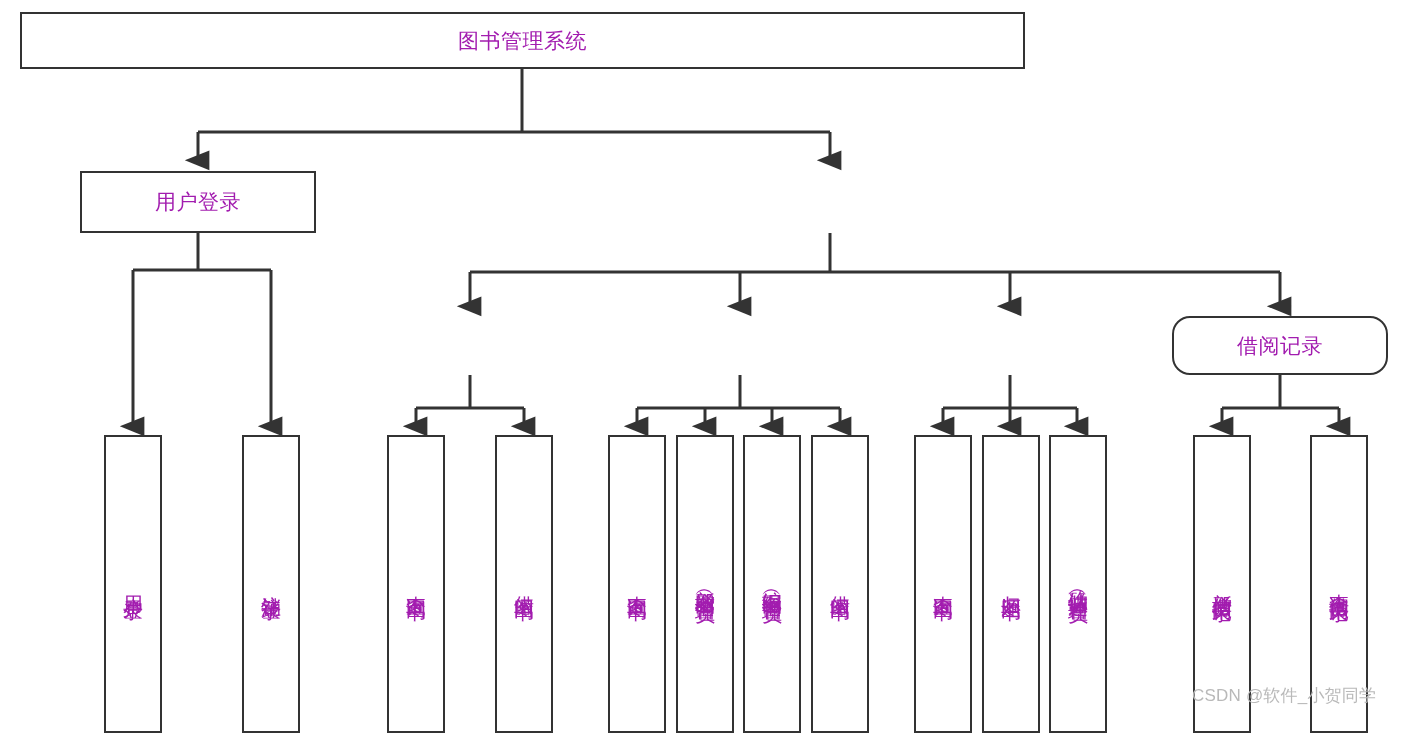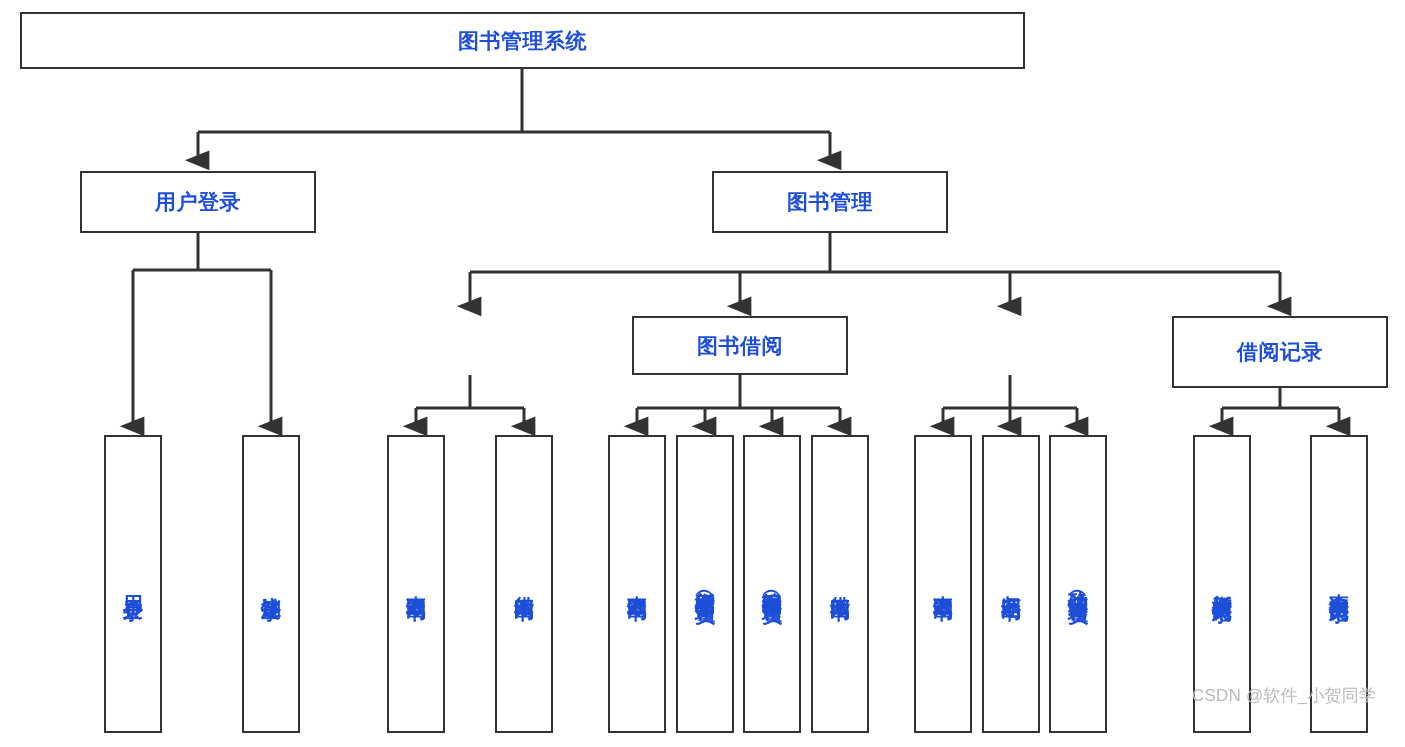--- a/index.html
+++ b/index.html
@@ -26,23 +26,22 @@
     pointer-events: none;
   }
   .node {
     position: absolute;
     box-sizing: border-box;
     background: #ffffff;
     border: 2.5px solid #333333;
     display: flex;
     align-items: center;
     justify-content: center;
-    color: #1d4ed8;
+    color: #a21caf;
     text-align: left;
-    font-weight: bold;
   }
   .node .label {
     display: block;
     line-height: 1.12;
   }
   .node.horiz .label {
     font-size: 21px;
     letter-spacing: 0.5px;
   }
   .node.vert {
@@ -121,31 +120,25 @@
   </svg>
 
   <div class="node horiz" style="left:20px; top:12px; width:1005px; height:57px;">
     <span class="label">图书管理系统</span>
   </div>
 
   <div class="node horiz" style="left:80px; top:171px; width:236px; height:62px;">
     <span class="label">用户登录</span>
   </div>
 
-  <div class="node horiz" style="left:712px; top:171px; width:236px; height:62px;">
-    <span class="label">图书管理</span>
-  </div>
 
 
-  <div class="node horiz" style="left:632px; top:316px; width:216px; height:59px;">
-    <span class="label">图书借阅</span>
-  </div>
 
 
-  <div class="node horiz" style="left:1172px; top:316px; width:216px; height:72px;">
+  <div class="node horiz" style="left:1172px; top:316px; width:216px; height:59px;border-radius:18px;">
     <span class="label">借阅记录</span>
   </div>
 
   <div class="node vert" style="left:104px; top:435px; width:58px; height:298px;">
     <span class="label">用户登录</span>
   </div>
 
   <div class="node vert" style="left:242px; top:435px; width:58px; height:298px;">
     <span class="label">注销登录</span>
   </div>

